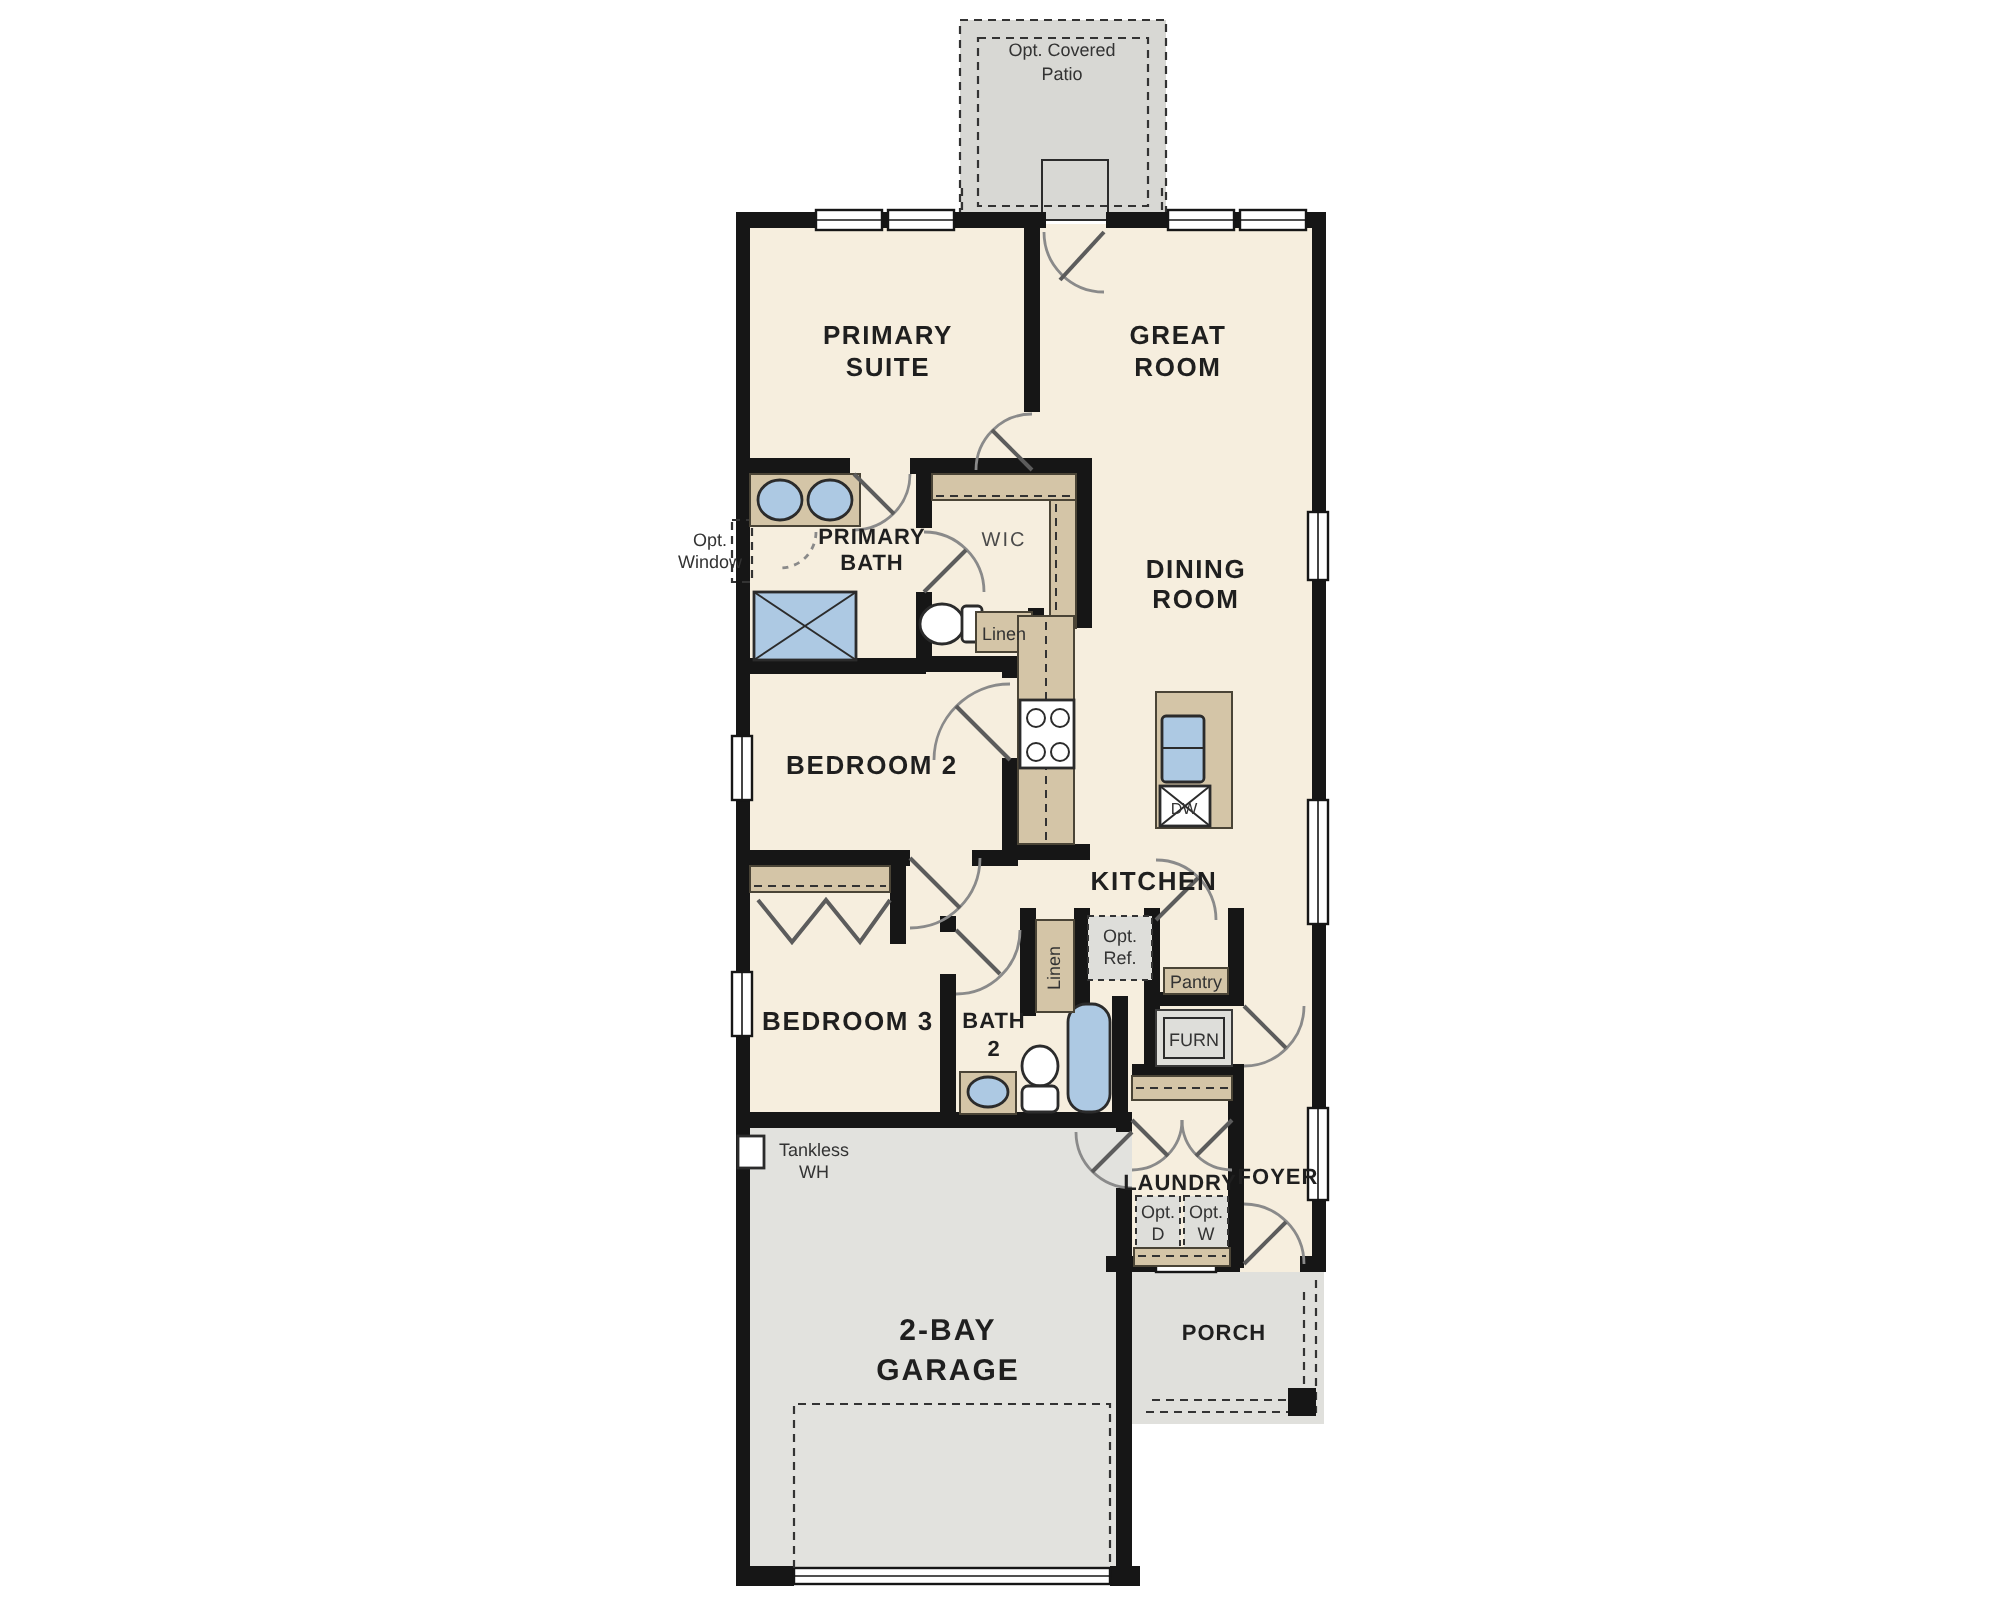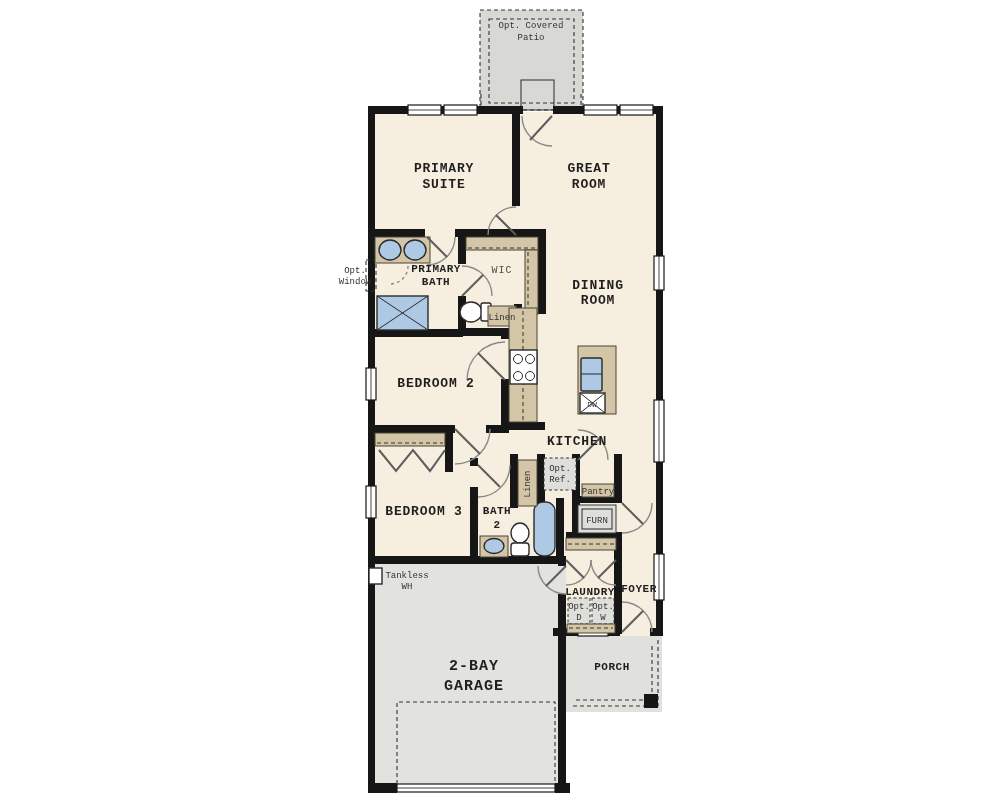--- a/index.html
+++ b/index.html
@@ -1,17 +1,17 @@
 <!DOCTYPE html>
 <html><head>
 <meta charset="utf-8">
 <style>
   html,body{margin:0;padding:0;background:#ffffff;}
   #stage{position:relative;width:1000px;height:800px;background:#ffffff;overflow:hidden;
-         font-family:Liberation Mono, monospace;}
+         font-family:Liberation Sans, sans-serif;}
   svg{display:block;}
   .wall{fill:#161616;stroke:none;}
   .floor{stroke:none;}
   .win{fill:#ffffff;stroke:#161616;stroke-width:1.2;}
   .winline{stroke:#161616;stroke-width:0.8;fill:none;}
   .tan{fill:#d4c5a7;stroke:#4a4436;stroke-width:1;}
   .blue{fill:#adc9e3;stroke:#2b2b2b;stroke-width:1.4;}
   .whitefix{fill:#ffffff;stroke:#2b2b2b;stroke-width:1.4;}
   .graybox{fill:#dededa;stroke:#3a3a3a;stroke-width:1;}
   .dashbox{fill:#dededa;stroke:#333333;stroke-width:1;stroke-dasharray:3 2.5;}

